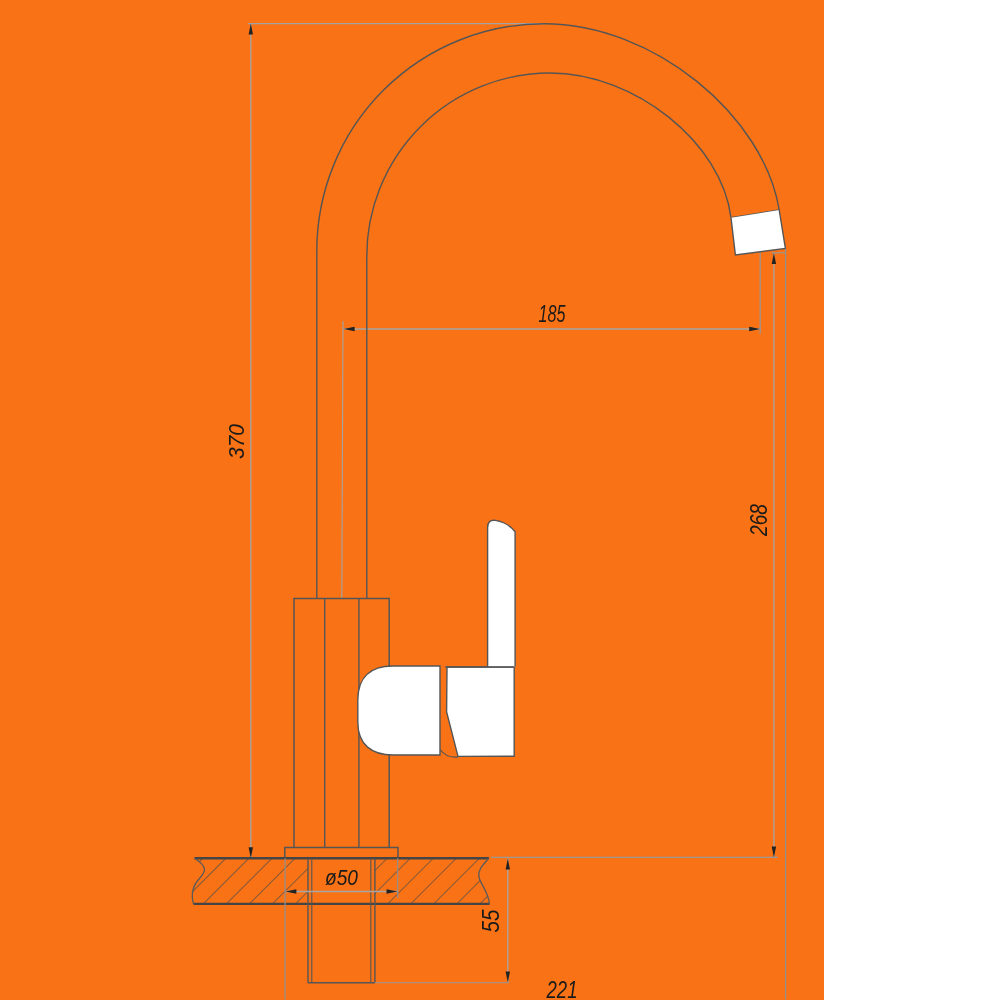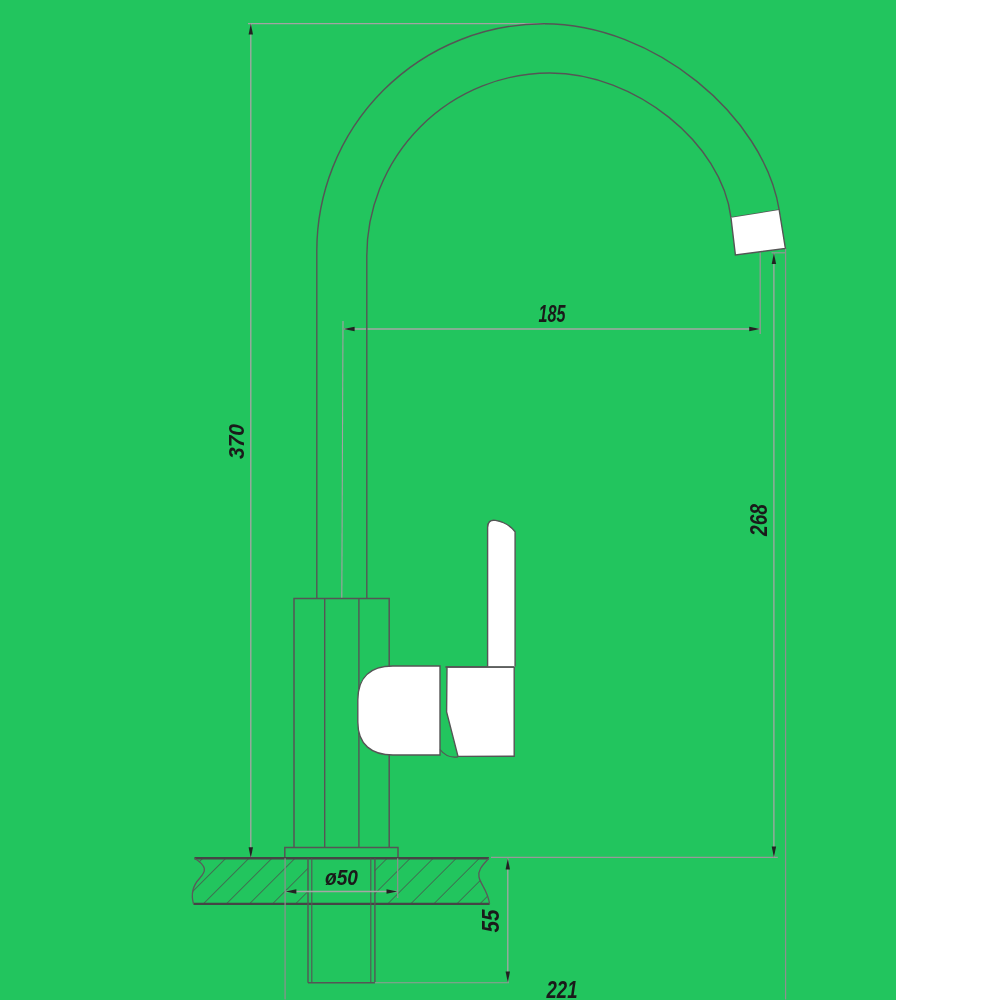--- a/index.html
+++ b/index.html
@@ -1,16 +1,16 @@
 <!DOCTYPE html>
 <html><head>
 <meta charset="utf-8">
 <style>
   html,body{margin:0;padding:0;background:#ffffff;}
-  .page{width:896px;height:1000px;position:relative;background:#22c55e;overflow:hidden;font-weight:bold;}
+  .page{width:824px;height:1000px;position:relative;background:#f97316;overflow:hidden;}
   text{font-family:"Liberation Sans",sans-serif;font-style:italic;fill:#1a1a1a;}
 </style>
 </head>
 <body>
 <div class="page">
 <svg width="1000" height="1000" viewBox="0 0 1000 1000">
 <defs>
   <pattern id="hatch" width="16.3" height="16.3" patternUnits="userSpaceOnUse" patternTransform="rotate(-45)">
     <line x1="0" y1="0" x2="16.3" y2="0" stroke="#4a4a4a" stroke-width="1.35"></line>
   </pattern>

